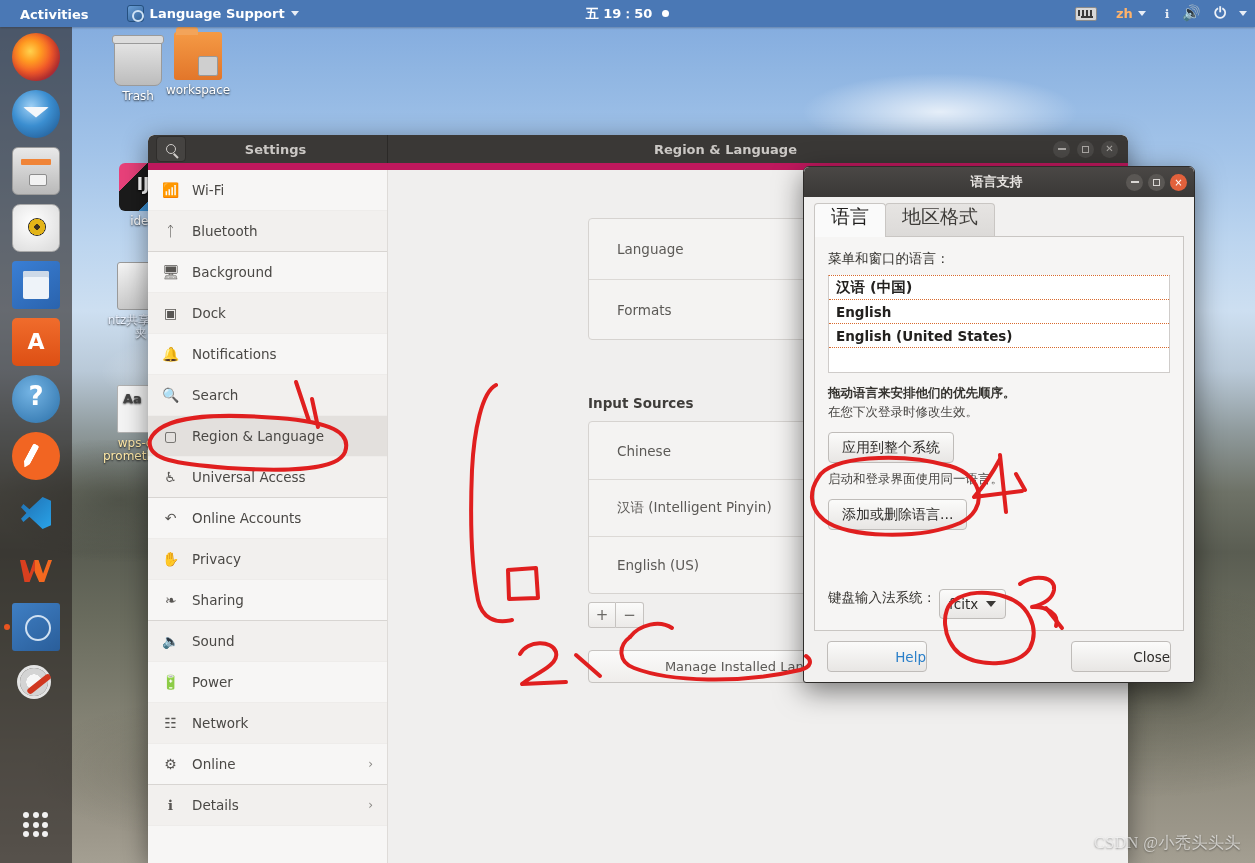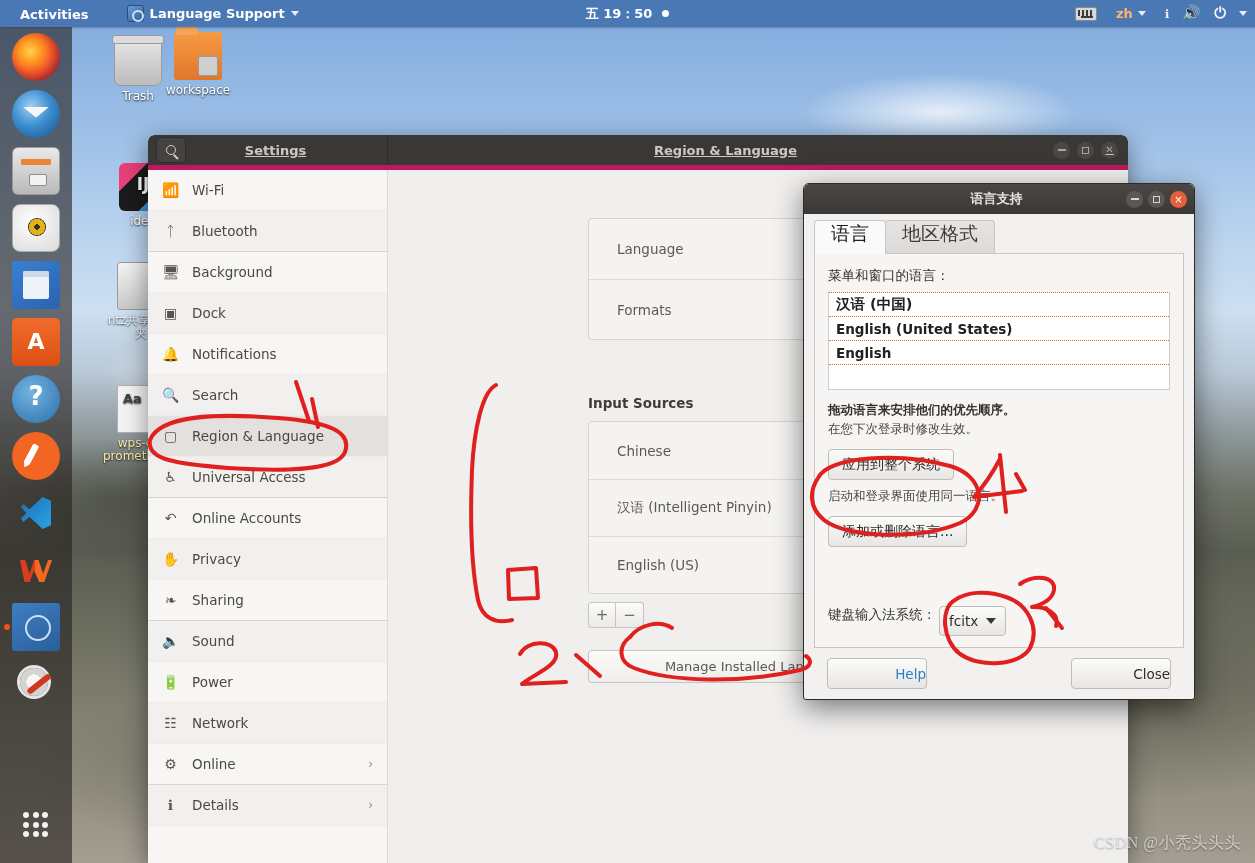--- a/index.html
+++ b/index.html
@@ -146,21 +146,21 @@
   .di-doc{background:#f4f4f4;border:1px solid #b0b0b0;border-radius:2px;}
   .di-doc::after{content:"Aa";position:absolute;left:5px;top:6px;font-size:13px;color:#444;font-weight:bold;}
 
   
   #settings-window{
     position:absolute;left:148px;top:135px;width:980px;height:728px;
     background:#f0efee;border-radius:6px 6px 0 0;overflow:hidden;
     box-shadow:0 6px 26px rgba(0,0,0,.45);
   }
   #settings-header{height:35px;display:flex;background:#3a3836;color:#c9c6c3;
-                   border-radius:6px 6px 0 0;border-bottom:5px solid #be185d;text-decoration:underline;}
+                   border-radius:6px 6px 0 0;border-bottom:7px solid #be185d;}
   #settings-header .hdr-left{width:240px;display:flex;align-items:center;padding-left:8px;gap:8px;
     border-right:1px solid #2b2927;}
   .hdr-search-btn{width:30px;height:26px;border-radius:4px;background:#454341;border:1px solid #2f2d2b;
     display:flex;align-items:center;justify-content:center;cursor:pointer;}
   .mag{width:10px;height:10px;border:1.6px solid #cfccc9;border-radius:50%;position:relative;display:inline-block;}
   .mag::after{content:"";position:absolute;right:-4px;bottom:-4px;width:6px;height:1.6px;background:#cfccc9;
     transform:rotate(45deg);}
   #settings-header .hdr-title-left{flex:1;text-align:center;font-size:13px;font-weight:bold;color:#cbc8c5;
     margin-right:30px;}
   #settings-header .hdr-right{flex:1;display:flex;align-items:center;padding:0 10px;position:relative;}
@@ -196,21 +196,21 @@
   .tb-btn.l{border-radius:3px 0 0 3px;}
   .tb-btn.r{border-radius:0 3px 3px 0;border-left:none;}
   .tb-spacer{flex:1;}
   .manage-row{width:340px;margin:18px auto 0;}
   .manage-btn{width:100%;height:33px;border:1px solid #c6c3c0;border-radius:4px;
     background:linear-gradient(180deg,#fbfbfa,#efedeb);font-size:13px;color:#5b5956;
     display:flex;align-items:center;justify-content:center;cursor:pointer;}
 
   
   #lang-dialog{
-    position:absolute;left:803px;top:183px;width:392px;height:517px;
+    position:absolute;left:803px;top:166px;width:392px;height:517px;
     background:#f2f1f0;border-radius:6px 6px 3px 3px;
     box-shadow:0 8px 28px rgba(0,0,0,.5);overflow:hidden;border:1px solid #2e2c2a;
   }
   #ld-header{height:30px;background:linear-gradient(180deg,#4a4745,#3a3836);display:flex;align-items:center;
     padding:0 7px;border-radius:5px 5px 0 0;}
   #ld-header .ld-title{flex:1;text-align:center;font-size:13px;font-weight:bold;color:#e6e3e0;padding-left:56px;}
   .ld-btns{display:flex;gap:5px;}
   .ldb{width:17px;height:17px;border-radius:50%;display:flex;align-items:center;justify-content:center;
        font-size:10px;cursor:pointer;background:#5a5754;color:#d9d6d3;}
   .ldb.close{background:#e2613c;color:#fff;}
@@ -515,24 +515,24 @@
     </div>
 
     <div class="tabpanel">
       <div class="fld-label">菜单和窗口的语言：</div>
 
       <div class="lang-list">
         <div class="ll-item big">
           <span>汉语 (中国)</span>
         </div>
         <div class="ll-item">
+          <span>English</span>
+        </div>
+        <div class="ll-item">
           <span>English (United States)</span>
-        </div>
-        <div class="ll-item">
-          <span>English</span>
         </div>
       </div>
 
       <div class="hint">拖动语言来安排他们的优先顺序。</div>
       <div class="hint2">在您下次登录时修改生效。</div>
 
       <div class="ld-btn">
         <span>应用到整个系统</span>
       </div>
 

